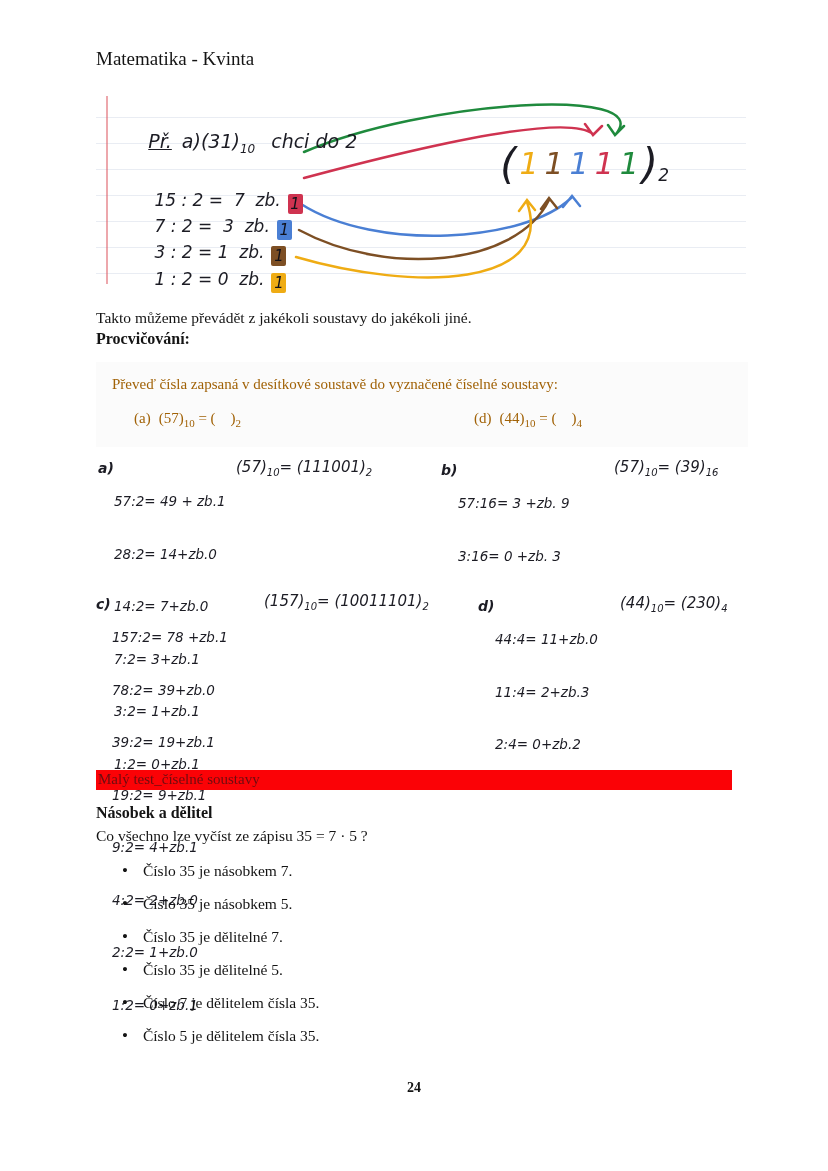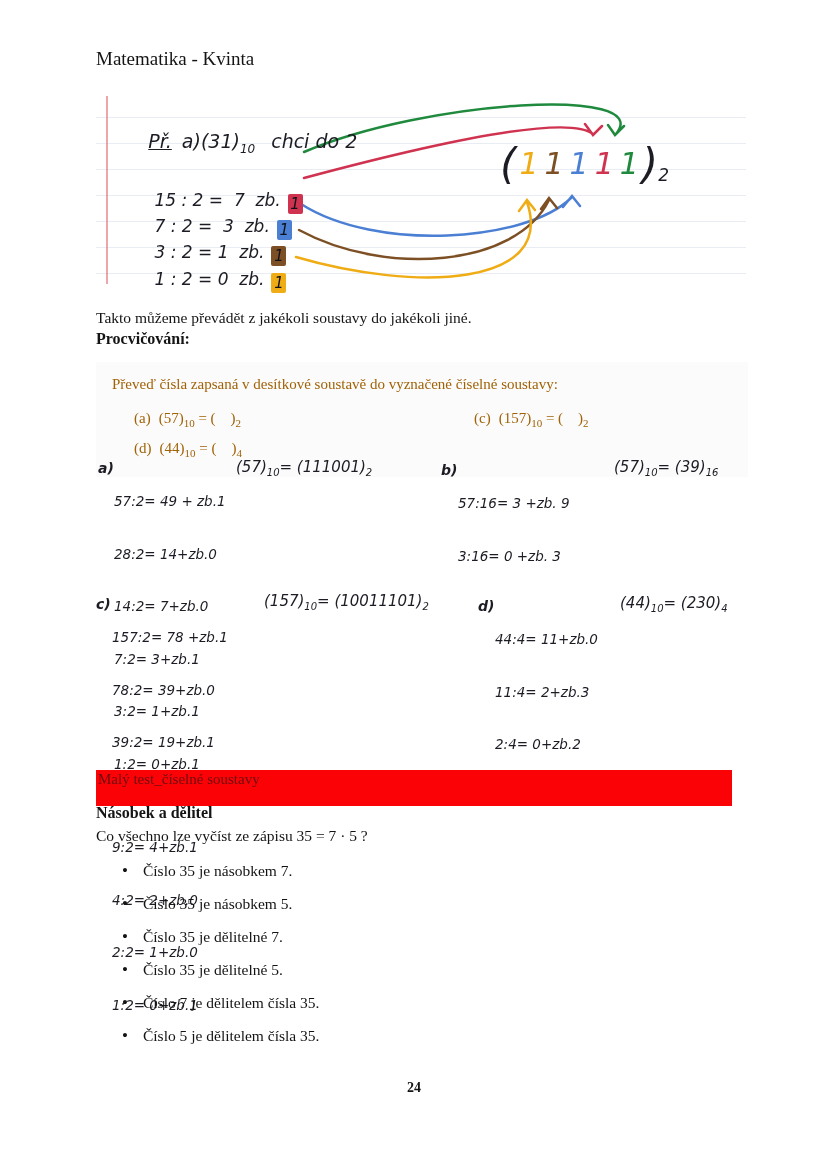--- a/index.html
+++ b/index.html
@@ -48,21 +48,21 @@
   .sol-label { position:absolute; font-size:14px; font-weight:bold; }
   .sol-lines { position:absolute; line-height:17.5px; white-space:pre; }
   .sol-result { position:absolute; font-size:15px; white-space:pre; }
   .sol-result sub { font-size:10px; }
   .a-label{left:2px; top:4px} .a-lines{left:18px; top:2px} .a-result{left:140px; top:2px}
   .b-label{left:345px; top:6px} .b-lines{left:362px; top:4px} .b-result{left:518px; top:2px}
   .c-label{left:0px; top:6px} .c-lines{left:16px; top:4px} .c-result{left:168px; top:2px}
   .d-label{left:382px; top:8px} .d-lines{left:399px; top:6px} .d-result{left:524px; top:4px}
 
   
-  .test-banner { position:absolute; left:96px; top:770px; width:636px; height:36px; background:#fb0206;
+  .test-banner { position:absolute; left:96px; top:770px; width:636px; height:20px; background:#fb0206;
     color:#6d0d10; font-size:15px; line-height:19px; padding-left:2px; }
 
   
   .section-heading { position:absolute; left:96px; top:804px; font-size:16px; font-weight:bold; }
   .question { position:absolute; left:96px; top:827px; font-size:15.5px; white-space:pre; }
   .bullets { position:absolute; left:122px; top:862px; list-style:none; font-size:15.5px; }
   .bullets li { display:flex; align-items:baseline; margin-bottom:15px; line-height:18px; }
   .bullet-dot { font-size:17px; margin-right:15px; }
 
   .page-number { position:absolute; left:0; top:1080px; width:828px; text-align:center; font-size:14px; font-weight:bold; }
@@ -107,21 +107,20 @@
     </div>
   </div>
 
   <div class="paragraph">Takto můžeme převádět z jakékoli soustavy do jakékoli jiné.</div>
   <div class="practice-heading">Procvičování:</div>
 
   <div class="exercise">
     <div class="ex-instruction">Převeď čísla zapsaná v desítkové soustavě do vyznačené číselné soustavy:</div>
     <div class="ex-grid">
       <div class="ex-item"><span class="ex-label">(a)</span><span>(57)</span><sub>10</sub><span> = (    )</span><sub>2</sub></div>
-      <div class="ex-item"><span class="ex-label">(c)</span><span>(157)</span><sub>10</sub><span> = (    )</span><sub>2</sub></div>
       <div class="ex-item"><span class="ex-label">(d)</span><span>(44)</span><sub>10</sub><span> = (    )</span><sub>4</sub></div>
     </div>
   </div>
 
   <div class="sol-row sol-row1">
     <div class="sol-label a-label">a)</div>
     <div class="sol-lines a-lines">
       <div>57:2= 49 + zb.1</div>
       <div>28:2= 14+zb.0</div>
       <div>14:2= 7+zb.0</div>

